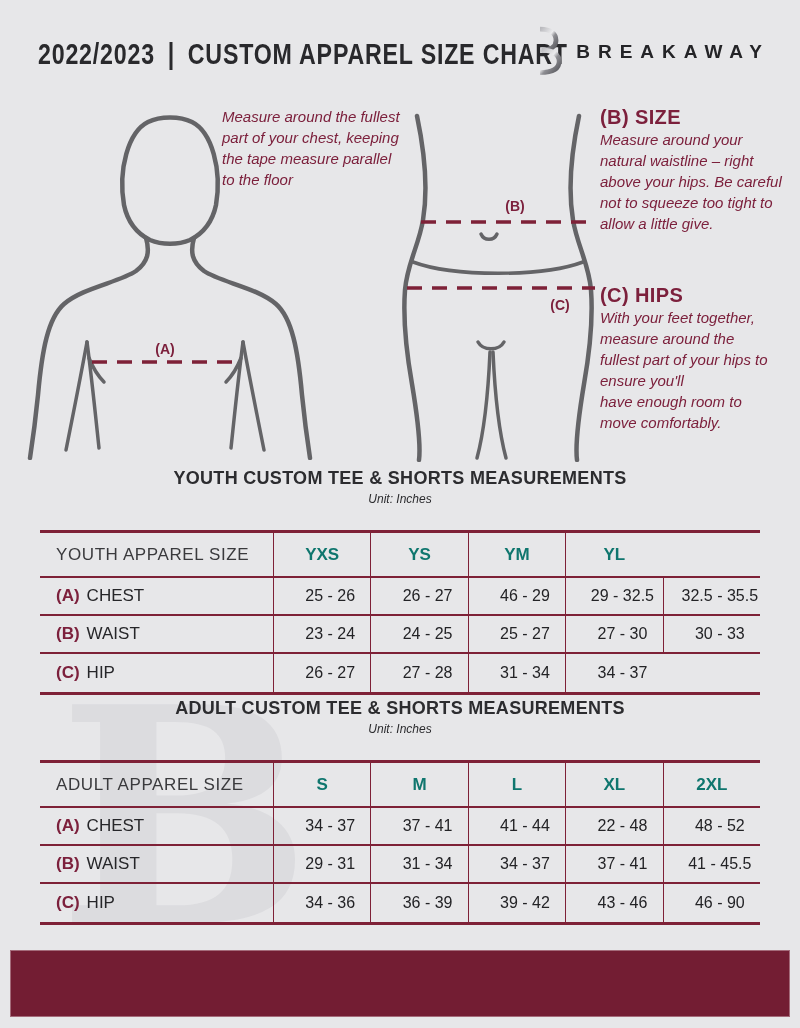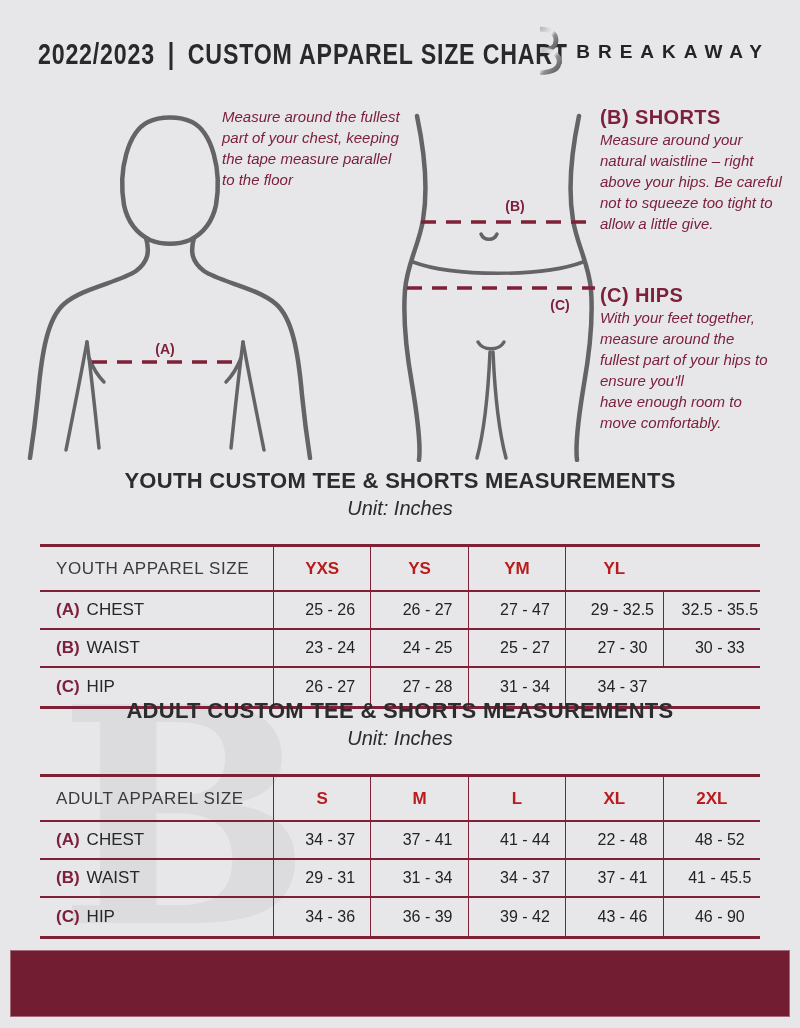--- a/index.html
+++ b/index.html
@@ -66,25 +66,25 @@
   }
   .fig text{
     font-family:"Liberation Sans","DejaVu Sans",sans-serif;
     font-size:14px;font-weight:bold;fill:var(--maroon);
   }
   
   .section{position:absolute;left:40px;width:720px;z-index:1;}
   .section-youth{top:468px;}
   .section-adult{top:698px;}
   .tbl-title{
-    text-align:center;font-weight:bold;font-size:22px;
+    text-align:center;font-weight:bold;font-size:18px;
     letter-spacing:.3px;color:#2c2c2f;font-stretch:condensed;
   }
   .tbl-unit{
-    text-align:center;font-style:italic;font-size:20px;color:#2c2c2f;
+    text-align:center;font-style:italic;font-size:12px;color:#2c2c2f;
     margin-top:3px;font-stretch:condensed;
   }
   .size-table{
     margin-top:24px;
     border-top:3px solid var(--line);
     border-bottom:3px solid var(--line);
   }
   .t-row{
     display:grid;
     grid-template-columns:233px repeat(5,1fr);
@@ -92,21 +92,21 @@
   }
   .t-row.t-head{height:45px;}
   .t-row:not(:last-child){border-bottom:2px solid var(--line);}
   .t-cell{display:flex;align-items:center;}
   .t-cell:not(:first-child){border-left:1.5px solid var(--line);}
   .t-rowlabel{padding-left:16px;font-size:17px;color:#262629;}
   .t-key{font-weight:bold;color:var(--maroon);margin-right:7px;}
   .t-sizehead{
     padding-left:16px;font-size:17px;letter-spacing:.6px;color:#3a3a3d;
   }
-  .t-colhead{justify-content:center;font-weight:bold;font-size:17px;color:#b91c1c;}
+  .t-colhead{justify-content:center;font-weight:bold;font-size:17px;color:#0f766e;}
   .t-val{justify-content:center;font-size:16px;color:#232326;padding-left:16px;}
   
   .bottom-bar{
     position:absolute;left:10px;top:950px;width:780px;height:67px;
     background:var(--bar);z-index:2;
     border:1px solid rgba(255,255,255,.35);
   }
 </style>
 </head>
 <body>
@@ -170,21 +170,21 @@
     <path class="dash" d="M 28 110 H 196"></path>
     <path class="dash" d="M 14 176 H 202"></path>
     <text x="122" y="99" text-anchor="middle">(B)</text>
     <text x="167" y="198" text-anchor="middle">(C)</text>
   </svg>
 
   <div class="instr instr-chest">
     <div class="instr-body">Measure around the fullest part of your chest, keeping the tape measure parallel to the floor</div>
   </div>
   <div class="instr instr-waist">
-    <div class="instr-heading">(B) SHORTS</div>
+    <div class="instr-heading">(B) SIZE</div>
     <div class="instr-body">Measure around your natural waistline – right above your hips. Be careful not to squeeze too tight to allow a little give.</div>
   </div>
   <div class="instr instr-hips">
     <div class="instr-heading">(C) HIPS</div>
     <div class="instr-body">With your feet together, measure around the fullest part of your hips to ensure you'll
 have enough room to move comfortably.</div>
   </div>
 
   <div class="section section-youth">
     <div class="tbl-title">YOUTH CUSTOM TEE &amp; SHORTS MEASUREMENTS</div>
@@ -197,21 +197,21 @@
         <div class="t-cell t-colhead">YM</div>
         <div class="t-cell t-colhead">YL</div>
       </div>
       <div class="t-row">
         <div class="t-cell t-rowlabel">
           <span class="t-key">(A)</span>
           <span>CHEST</span>
         </div>
         <div class="t-cell t-val">25 - 26</div>
         <div class="t-cell t-val">26 - 27</div>
-        <div class="t-cell t-val">27 - 47</div>
+        <div class="t-cell t-val">46 - 29</div>
         <div class="t-cell t-val">29 - 32.5</div>
         <div class="t-cell t-val">32.5 - 35.5</div>
       </div>
       <div class="t-row">
         <div class="t-cell t-rowlabel">
           <span class="t-key">(B)</span>
           <span>WAIST</span>
         </div>
         <div class="t-cell t-val">23 - 24</div>
         <div class="t-cell t-val">24 - 25</div>

